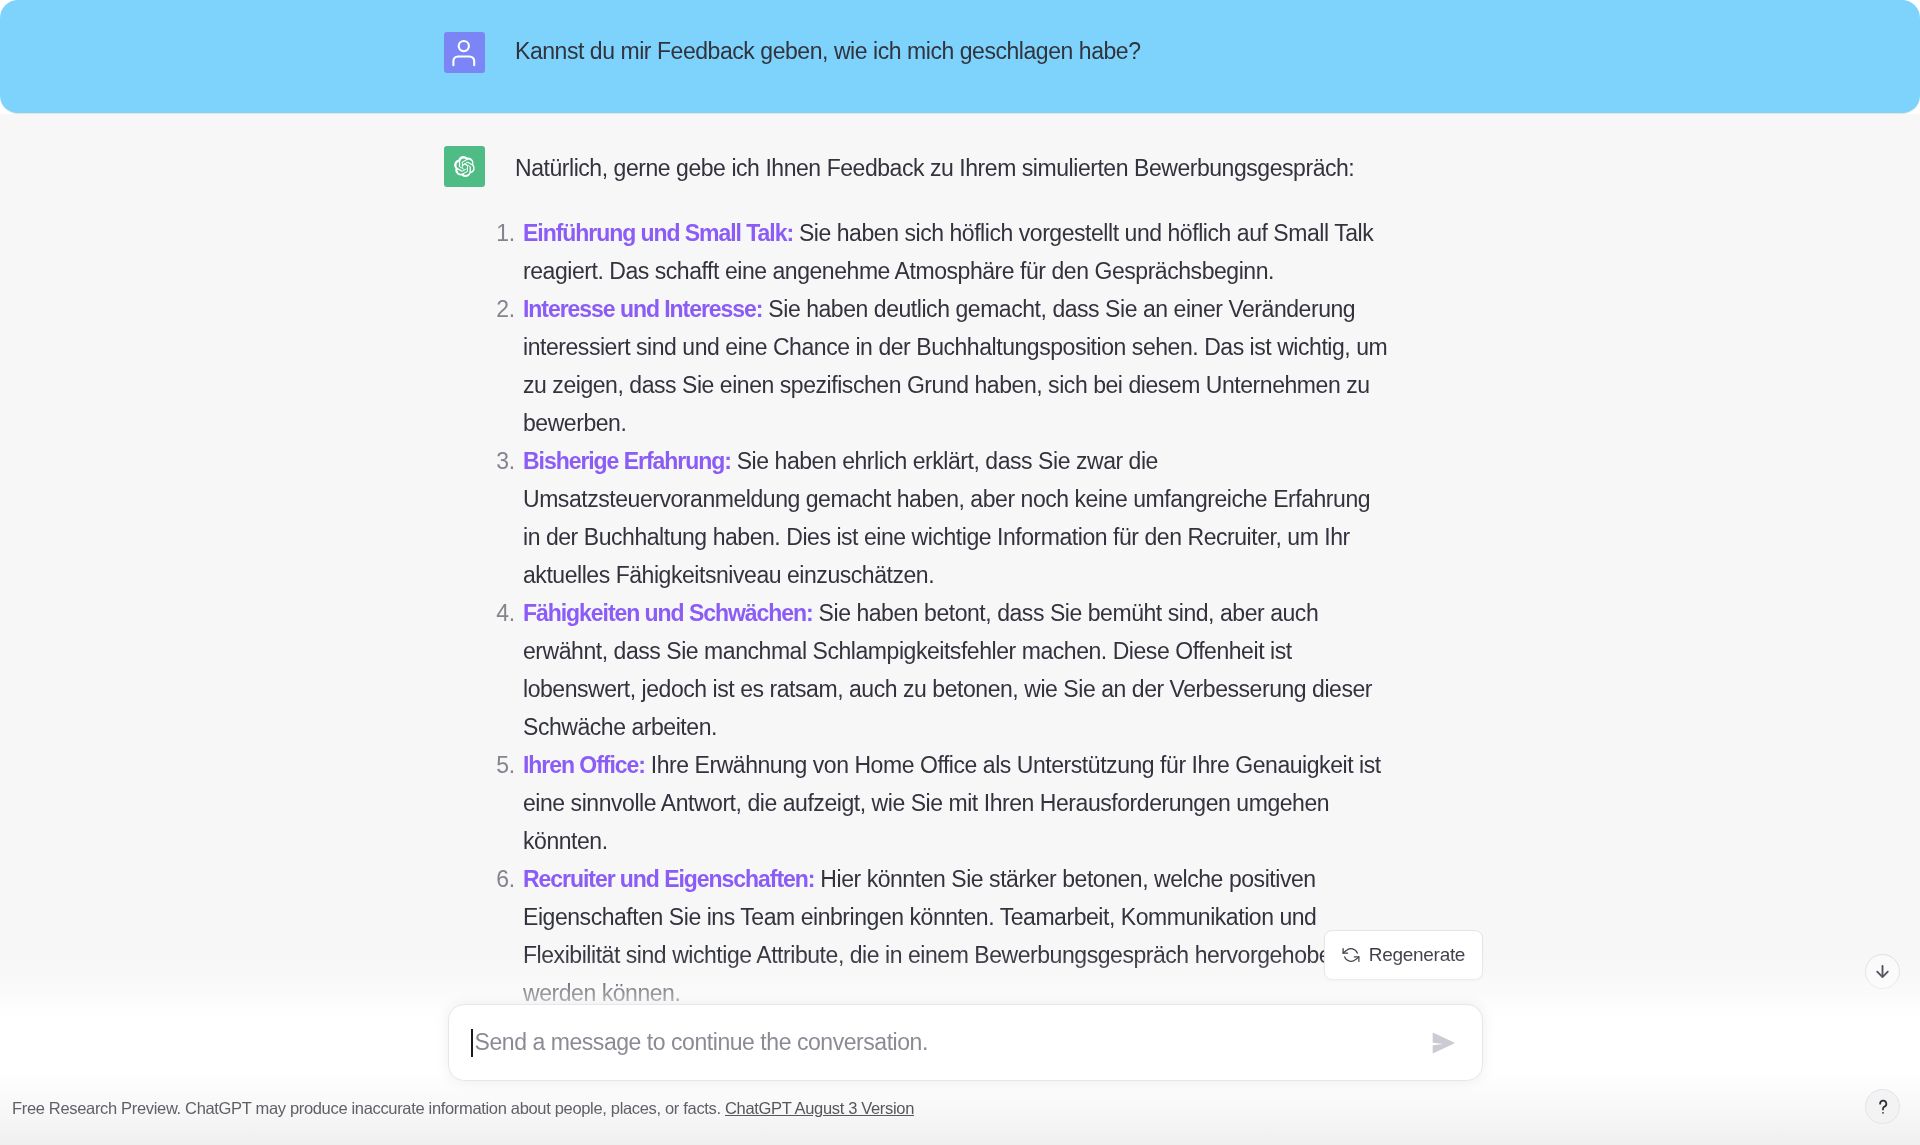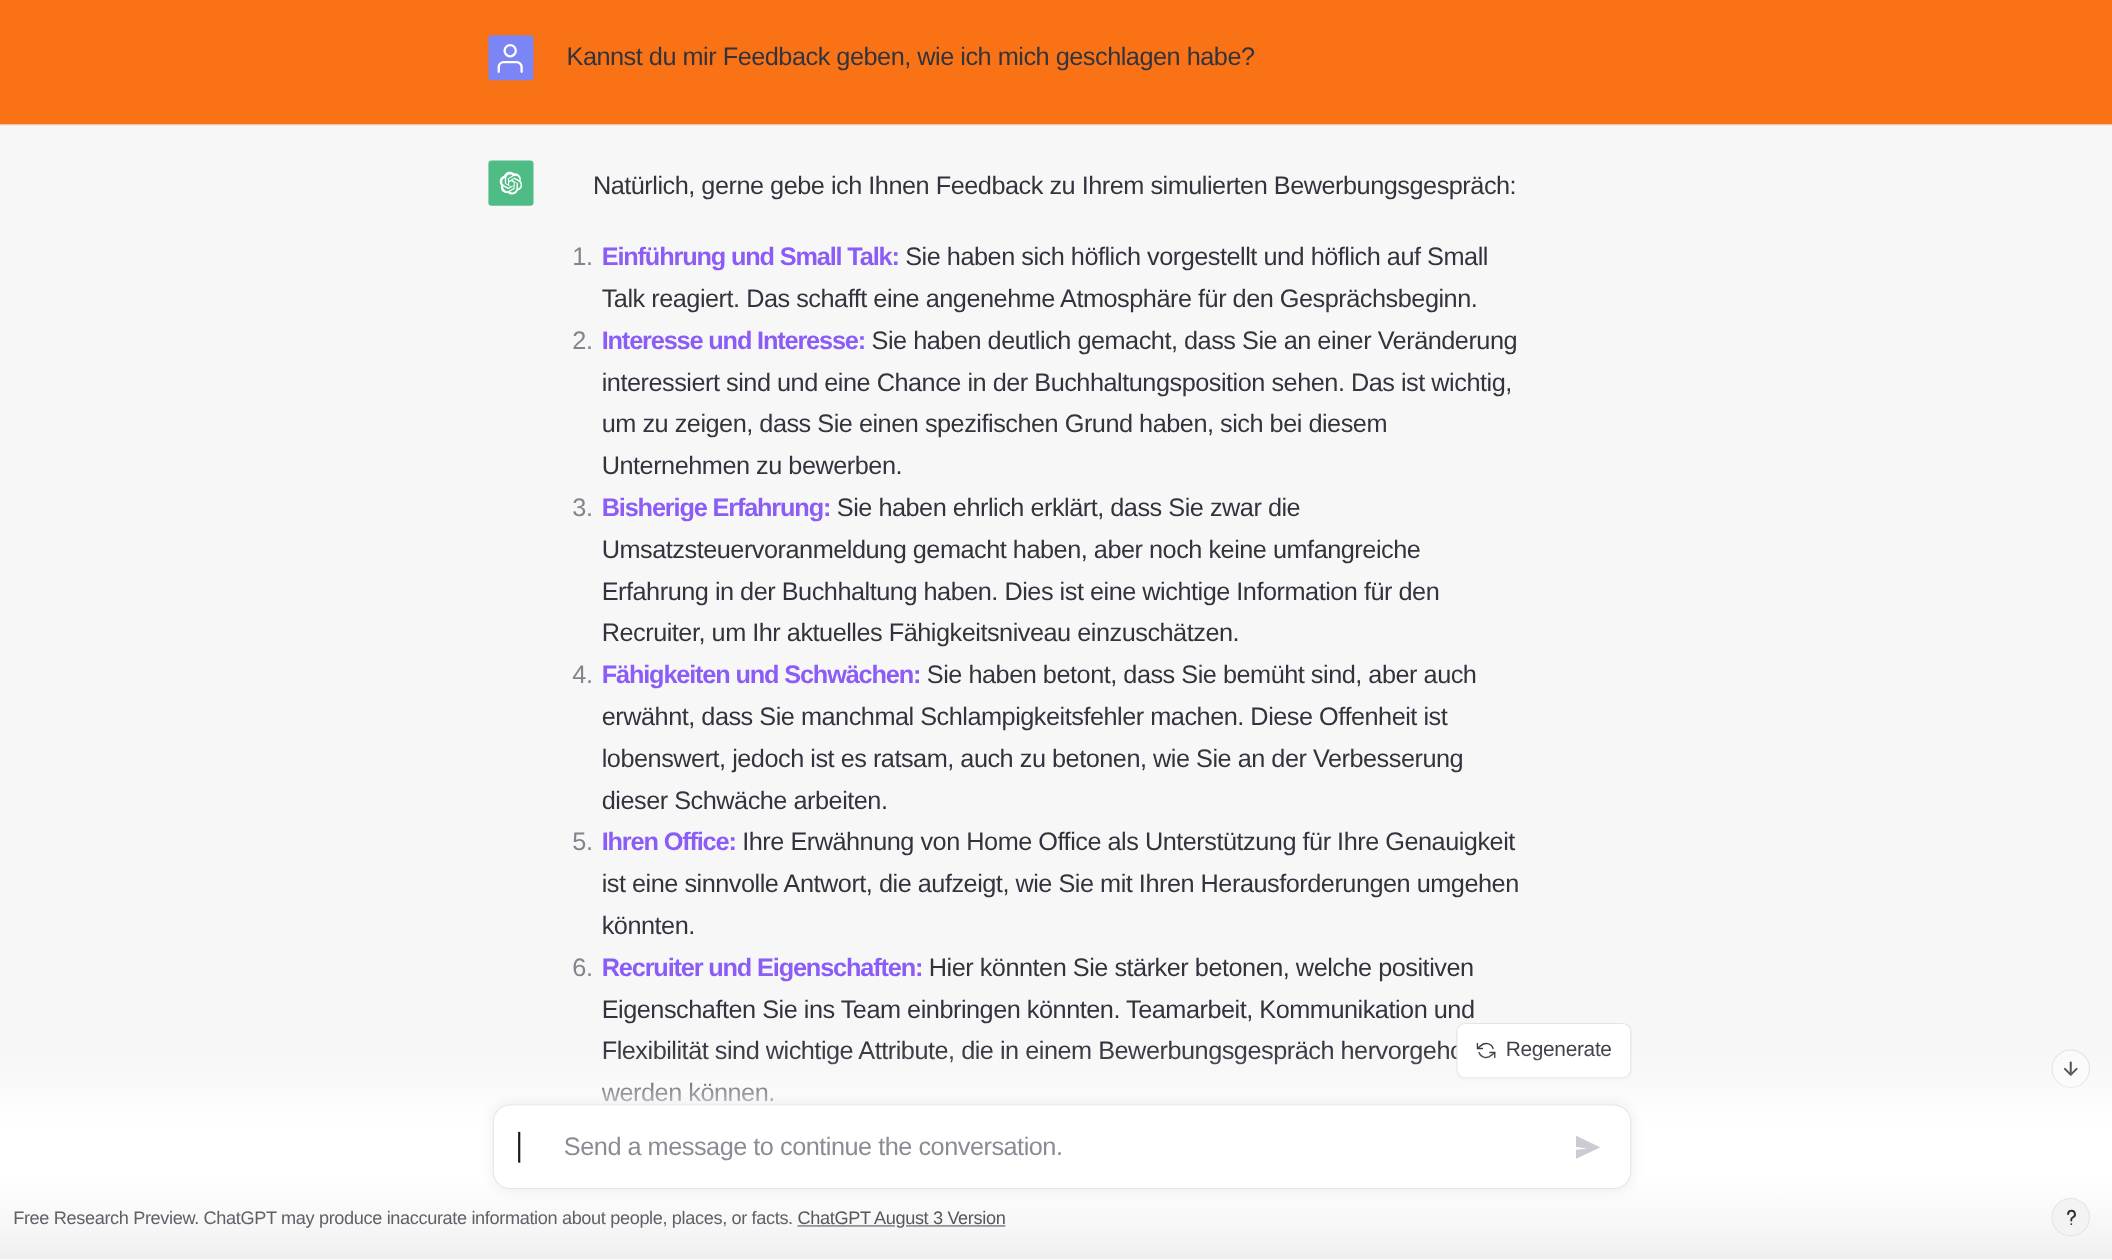--- a/index.html
+++ b/index.html
@@ -14,21 +14,21 @@
     text-rendering: optimizeLegibility;
     background: #fff;
   }
 
   .app { position: relative; width: 1920px; height: 1145px; overflow: hidden; background:#fff; }
 
   
   .thread { position:absolute; left:0; top:0; width:1920px; height:1145px; overflow:hidden; }
 
   .msg { width: 100%; }
-  .msg-user { background: #f97316; border-bottom: 1px solid #e5e5e5; }
+  .msg-user { background: #7dd3fc; border-bottom: 1px solid #e5e5e5; border-radius: 18px; }
   .msg-assistant { background: #f7f7f8; }
 
   .msg-inner {
     position: relative;
     margin: 0 auto;
     width: 878px;           
     padding: 0;
     left: -6px;             
   }
   .msg-inner::after { content:""; display:block; clear:both; }
@@ -49,21 +49,21 @@
   .content p { margin: 0; }
 
   
   .msg-user .msg-inner { height: 113px; }
   .msg-user .avatar { top: 32px; }
   .msg-user .content { padding-top: 35px; line-height: 32px; }
 
   
   .msg-assistant .msg-inner { padding-top: 32px; padding-bottom: 40px; }
   .msg-assistant .avatar { top: 32px; }
-  .msg-assistant .content { line-height: 36px; margin-left: 24px; }
+  .msg-assistant .content { line-height: 36px; }
 
   .intro { padding-top: 4px; }
 
   ol.feedback {
     margin: 28px 0 0 0; padding: 0; list-style: none; counter-reset: fb;
   }
   ol.feedback > li {
     counter-increment: fb;
     position: relative;
     padding-left: 8px;
@@ -100,21 +100,21 @@
     position: relative;
     background: #fff;
     border: 1px solid #e7e7e9;
     border-radius: 16px;
     box-shadow: 0 0 14px rgba(0,0,0,0.07);
     height: 77px;
     display: flex;
     align-items: center;
     padding: 0 22px;
   }
-  .placeholder { color: #8b8b95; font-size: 23px; letter-spacing: -0.45px; margin-left: 38px; }
+  .placeholder { color: #8b8b95; font-size: 23px; letter-spacing: -0.45px; }
   .caret { width: 1.6px; height: 28px; background: #1a1a1a; margin-right: 2px; }
   .send-btn { position: absolute; right: 27px; top: 50%; transform: translateY(-50%); display:flex; }
 
   .footer-note {
     position: absolute; left: 12px; right: 0; top: 149px;
     text-align: left;
     font-size: 16.5px;
     color: #606068;
     letter-spacing: -0.33px;
   }

